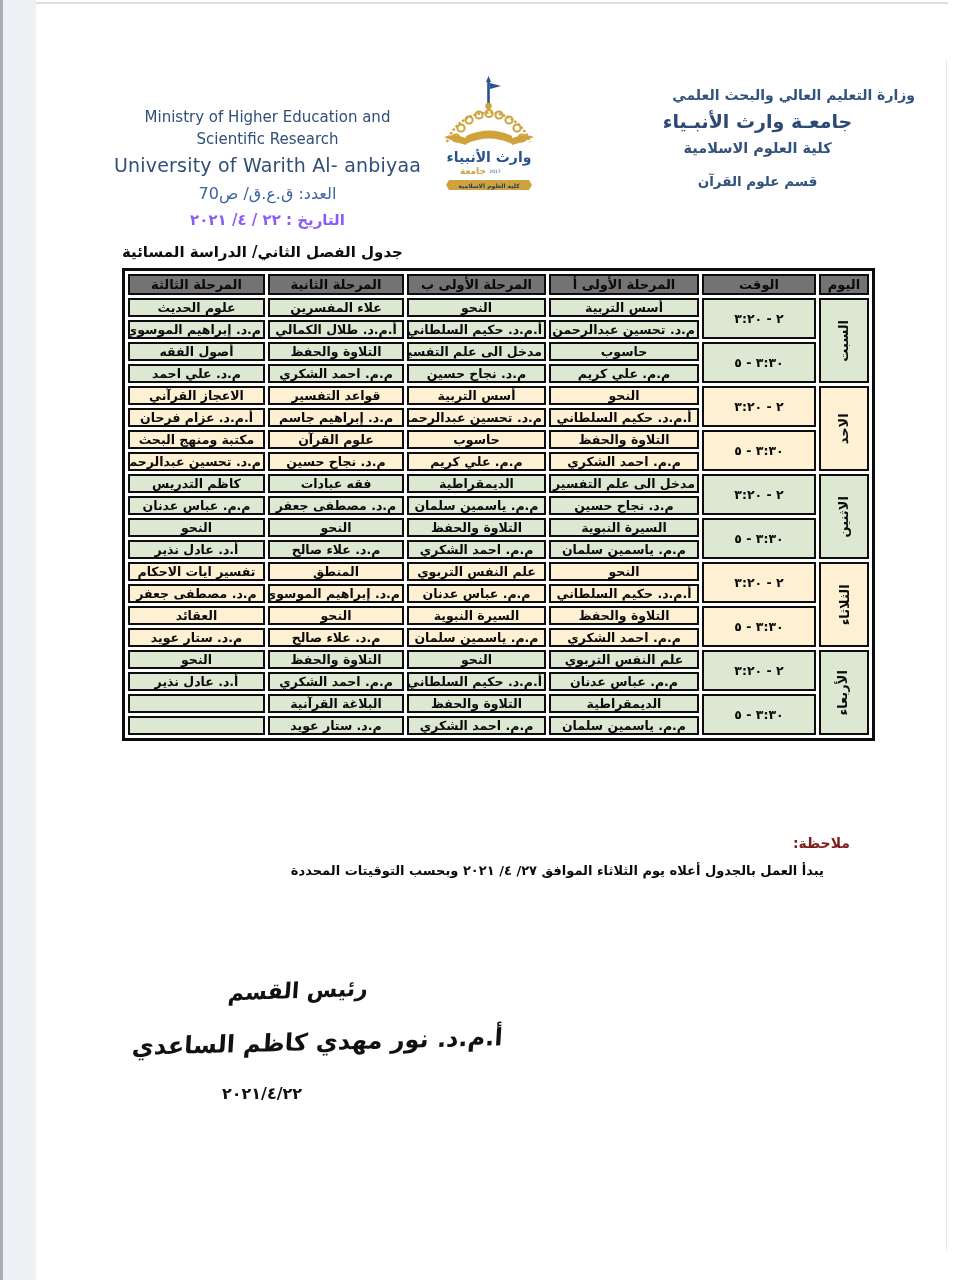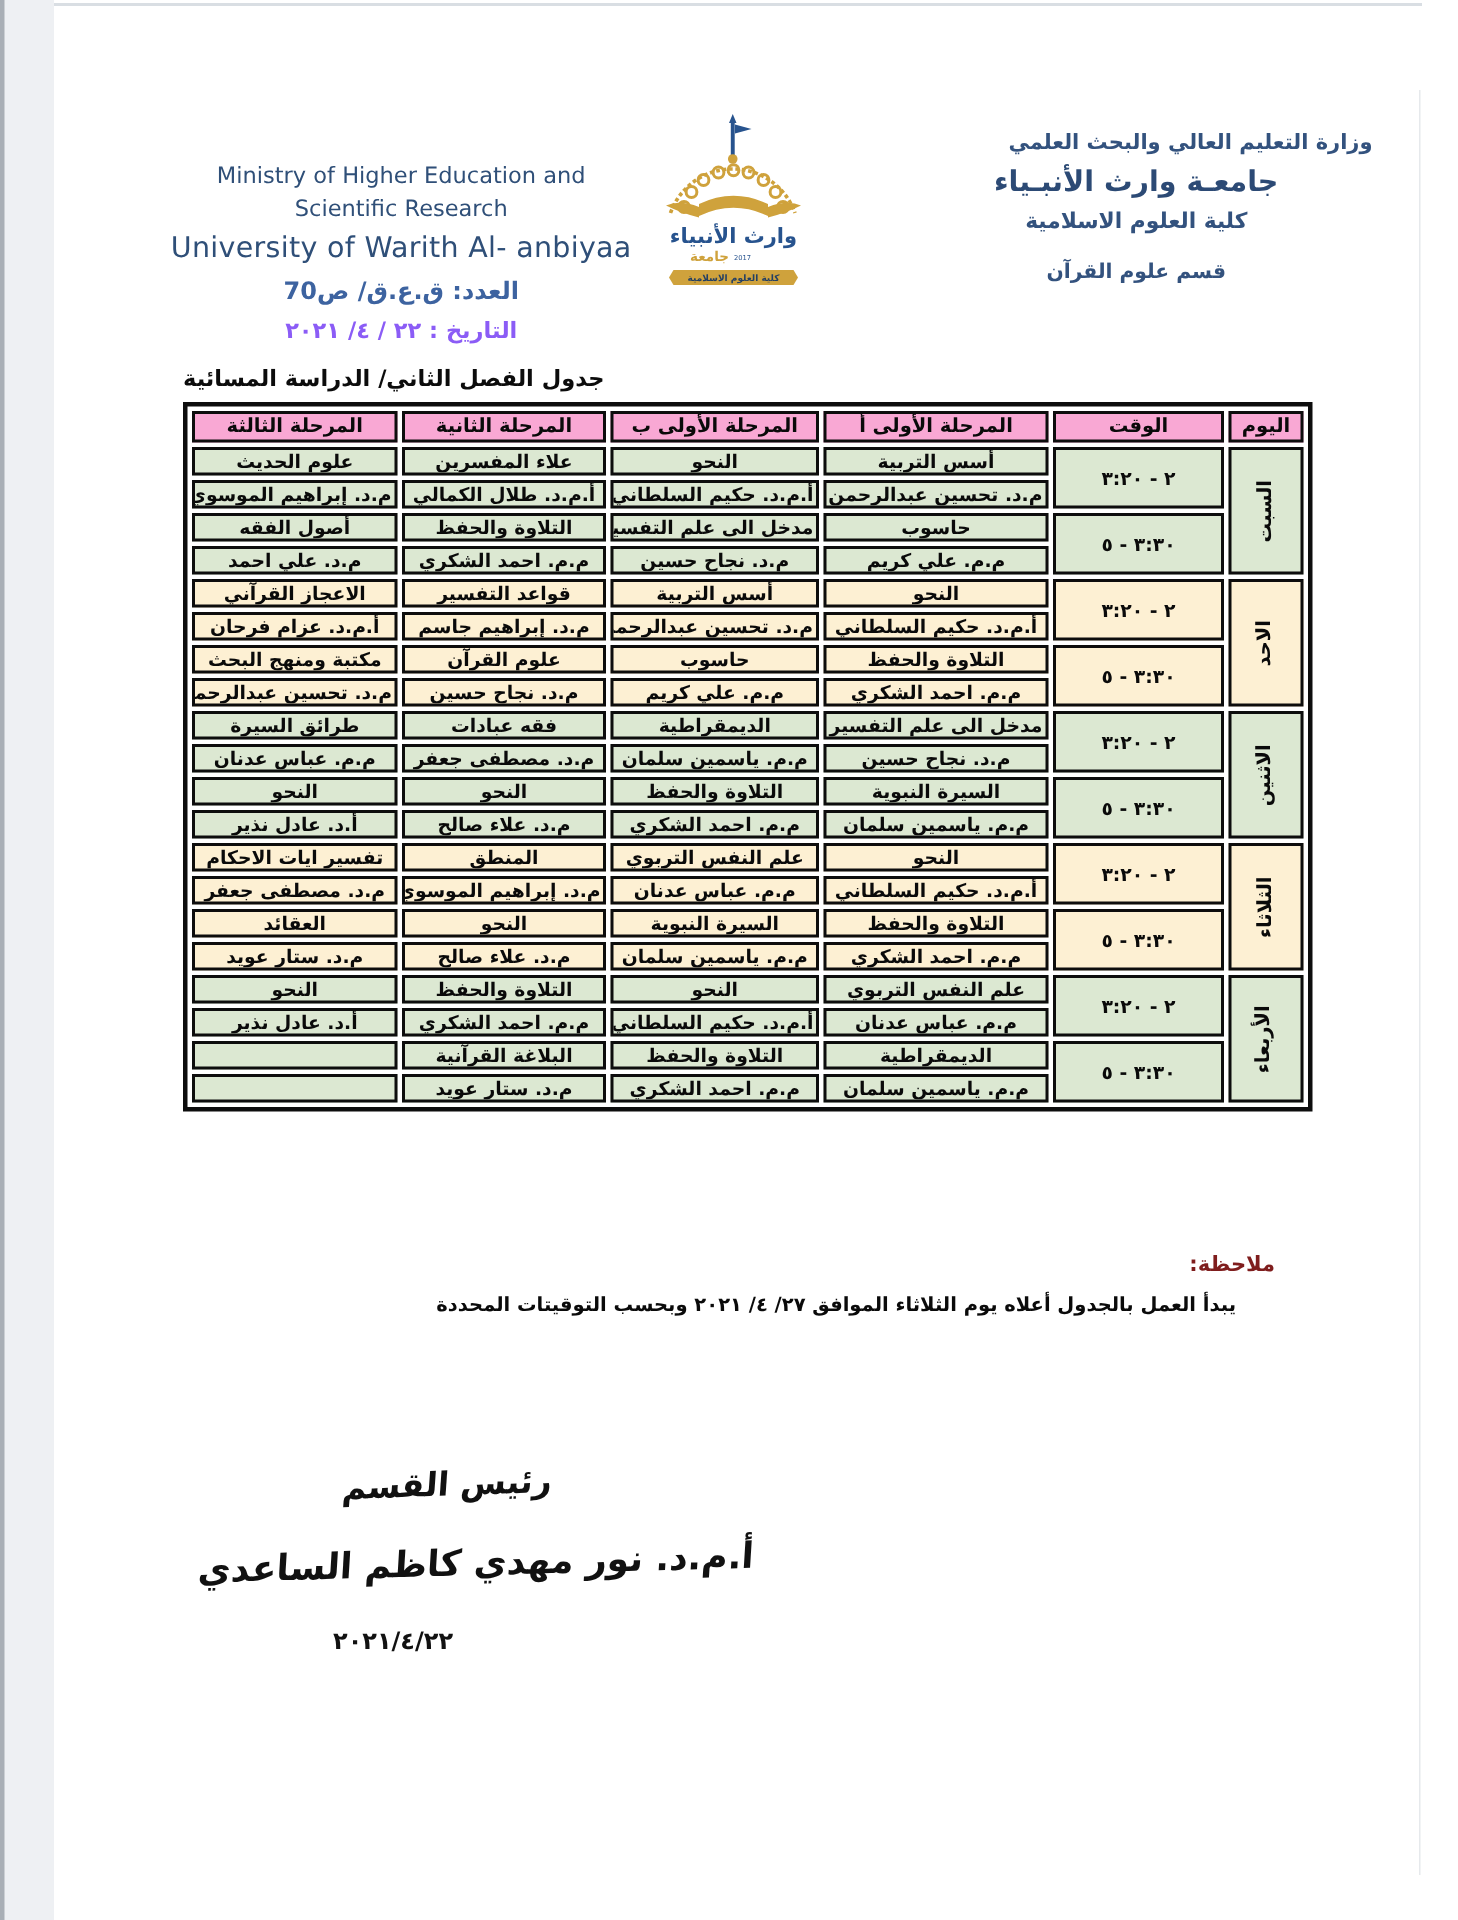--- a/index.html
+++ b/index.html
@@ -11,21 +11,21 @@
   
   .scan-strip-left { position:absolute; left:0; top:0; width:36px; height:1280px; background:#eef0f3; }
   .scan-edge-left  { position:absolute; left:0; top:0; width:3px; height:1280px; background:#a9afb6; }
   .scan-line-top   { position:absolute; left:36px; top:2px; width:912px; height:2px; background:#d9dee3; }
   .scan-line-right { position:absolute; left:946px; top:60px; width:1px; height:1190px; background:#e6e9ec; }
 
   
   .hdr-en { position:absolute; left:85px; top:106px; width:365px; text-align:center; color:#2f4f78; }
   .hdr-en .l1 { font-size:15px; line-height:22px; }
   .hdr-en .l3 { font-size:19px; line-height:30px; letter-spacing:.2px; }
-  .hdr-en .num  { font-size:16px; line-height:27px; color:#3d63a0; font-weight:bold; direction:rtl; }
+  .hdr-en .num  { font-size:16px; line-height:27px; color:#3d63a0; font-weight:normal; direction:rtl; }
   .hdr-en .date { font-size:15px; line-height:26px; color:#8b5cf6; font-weight:bold; direction:rtl; }
 
   .hdr-ar { position:absolute; left:600px; top:84px; width:315px; text-align:center; color:#33527e; direction:rtl; }
   .hdr-ar .a1 { font-size:14px; line-height:22px; font-weight:bold;text-align:right; }
   .hdr-ar .a2 { font-size:19px; line-height:30px; font-weight:bold; color:#2c4a75; }
   .hdr-ar .a3 { font-size:14.5px; line-height:24px; font-weight:bold; }
   .hdr-ar .a4 { font-size:13.5px; line-height:22px; font-weight:bold; margin-top:10px; }
 
   .logo { position:absolute; left:433px; top:76px; width:112px; height:124px; }
 
@@ -36,21 +36,21 @@
   
   .tbl-wrap { position:absolute; left:122px; top:268px; }
   table.sched {
     direction:rtl; border-collapse:separate; border-spacing:3px;
     border:3px solid #0d0d0d; background:#ffffff; table-layout:fixed; width:738px;
   }
   table.sched th, table.sched td {
     border:2px solid #0d0d0d; text-align:center; vertical-align:middle;
     font-weight:bold; color:#0a0a0a; padding:0 2px; overflow:hidden; white-space:nowrap;
   }
-  table.sched th { height:21px; font-size:13px; background:#f9a8d4; }
+  table.sched th { height:21px; font-size:13px; background:#737373; }
   table.sched td { height:19px; font-size:12.5px; line-height:1.05; }
   td.g { background:#dce8d2; }
   td.c { background:#fdf0d3; }
   td.time-cell { font-size:13px; }
   td.day-cell span { display:inline-block; transform:rotate(-90deg); white-space:nowrap; font-size:13px; }
 
   
   .note-label { position:absolute; right:122px; top:835px; font-size:14px; font-weight:bold; color:#7f1d1d; direction:rtl; }
   .note-body  { position:absolute; right:148px; top:863px; font-size:13px; font-weight:bold; color:#0a0a0a; direction:rtl; }
 
@@ -193,21 +193,21 @@
             <td class="c">م.م. علي كريم</td>
             <td class="c">م.د. نجاح حسين</td>
             <td class="c">م.د. تحسين عبدالرحمن</td>
           </tr>
           <tr>
             <td class="g day-cell" rowspan="4"><span>الاثنين</span></td>
             <td class="g time-cell" rowspan="2">٢ - ٣:٢٠</td>
             <td class="g">مدخل الى علم التفسير</td>
             <td class="g">الديمقراطية</td>
             <td class="g">فقه عبادات</td>
-            <td class="g">طرائق السيرة</td>
+            <td class="g">كاظم التدريس</td>
           </tr>
           <tr>
             <td class="g">م.د. نجاح حسين</td>
             <td class="g">م.م. ياسمين سلمان</td>
             <td class="g">م.د. مصطفى جعفر</td>
             <td class="g">م.م. عباس عدنان</td>
           </tr>
           <tr>
             <td class="g time-cell" rowspan="2">٣:٣٠ - ٥</td>
             <td class="g">السيرة النبوية</td>

